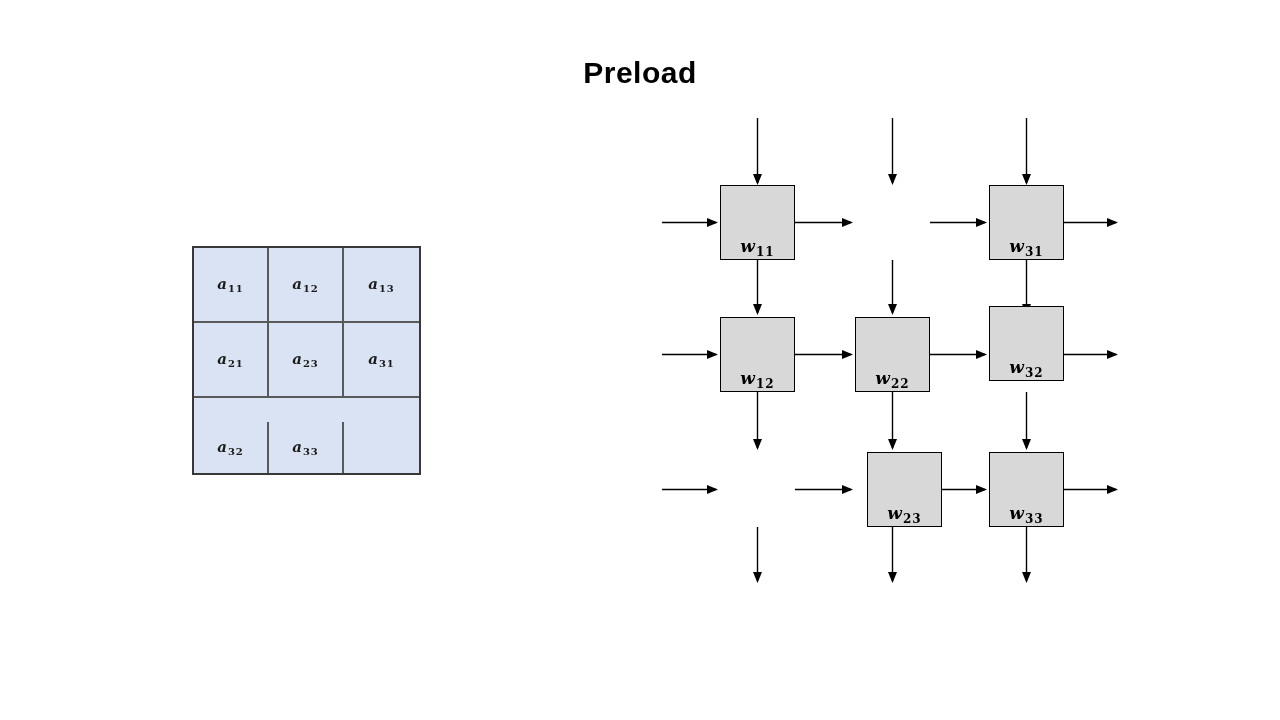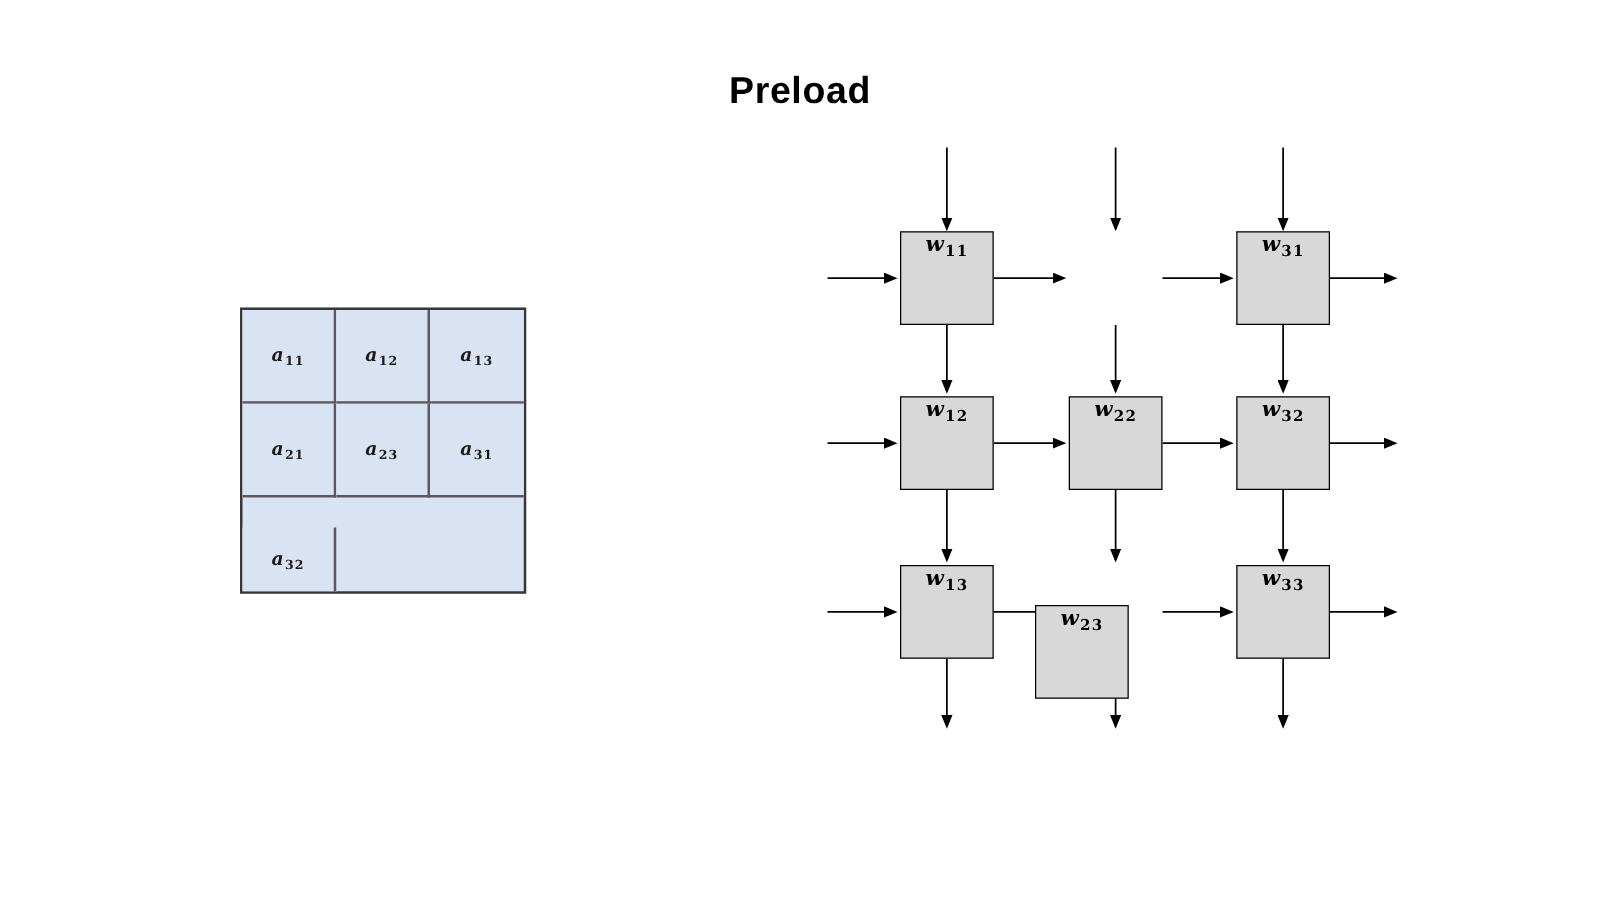--- a/index.html
+++ b/index.html
@@ -33,21 +33,21 @@
   }
   .math-label sub {
     font-style:normal; font-weight:bold; font-size:10px;
     vertical-align:-3px; margin-left:1px; letter-spacing:1px;
   }
   
   .arrows { position:absolute; left:0; top:0; pointer-events:none; }
   .pe {
     position:absolute; width:75px; height:75px;
     background:#d8d8d8; border:1.5px solid #000000;
-    display:flex; align-items:flex-start; justify-content:center;
+    display:flex; align-items:flex-end; justify-content:center;
   }
   .pe .math-label { font-size:17px; color:#000000; }
   .pe .math-label sub { font-size:12px; vertical-align:-4px; }
 </style>
 </head>
 <body>
 
 <div class="slide">
 
   <div class="title">Preload</div>
@@ -66,20 +66,23 @@
         <span class="math-label"><i>a</i><sub>21</sub></span>
       </div>
     <div class="mcell">
         <span class="math-label"><i>a</i><sub>23</sub></span>
       </div>
     <div class="mcell">
         <span class="math-label"><i>a</i><sub>31</sub></span>
       </div>
     <div class="mcell">
         <span class="math-label"><i>a</i><sub>32</sub></span>
+      </div>
+    <div class="mcell">
+        <span class="math-label"><i>a</i><sub>33</sub></span>
       </div>
   </div>
 
   <svg class="arrows" width="1280" height="720" viewBox="0 0 1280 720">
     <defs>
       <marker id="ah" markerUnits="userSpaceOnUse" markerWidth="11" markerHeight="9" refX="9" refY="4.5" orient="auto">
         <path d="M0,0 L11,4.5 L0,9 z" fill="#000000"></path>
       </marker>
     </defs>
     <g stroke="#000000" stroke-width="1.4">
@@ -123,26 +126,23 @@
     </div>
   <div class="pe" style="left:989px; top:185px;">
       <span class="math-label"><i>w</i><sub>31</sub></span>
     </div>
   <div class="pe" style="left:720px; top:317px;">
       <span class="math-label"><i>w</i><sub>12</sub></span>
     </div>
   <div class="pe" style="left:855px; top:317px;">
       <span class="math-label"><i>w</i><sub>22</sub></span>
     </div>
-  <div class="pe" style="left:989px; top:317px;">
+  <div class="pe" style="left:989px; top:306px;">
       <span class="math-label"><i>w</i><sub>32</sub></span>
     </div>
-  <div class="pe" style="left:720px; top:452px;">
-      <span class="math-label"><i>w</i><sub>13</sub></span>
-    </div>
-  <div class="pe" style="left:828px; top:452px;margin-top:32px;">
+  <div class="pe" style="left:867px; top:452px;">
       <span class="math-label"><i>w</i><sub>23</sub></span>
     </div>
   <div class="pe" style="left:989px; top:452px;">
       <span class="math-label"><i>w</i><sub>33</sub></span>
     </div>
 
 </div>
 
 </body></html>

